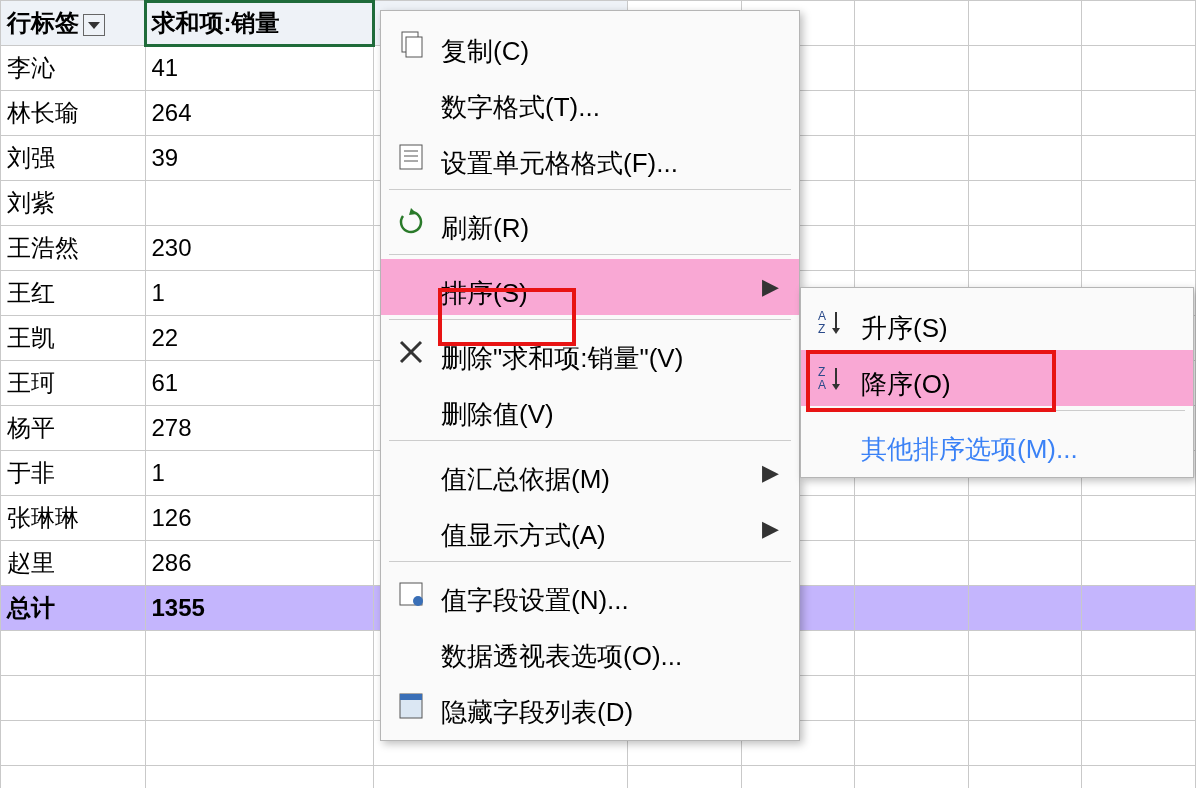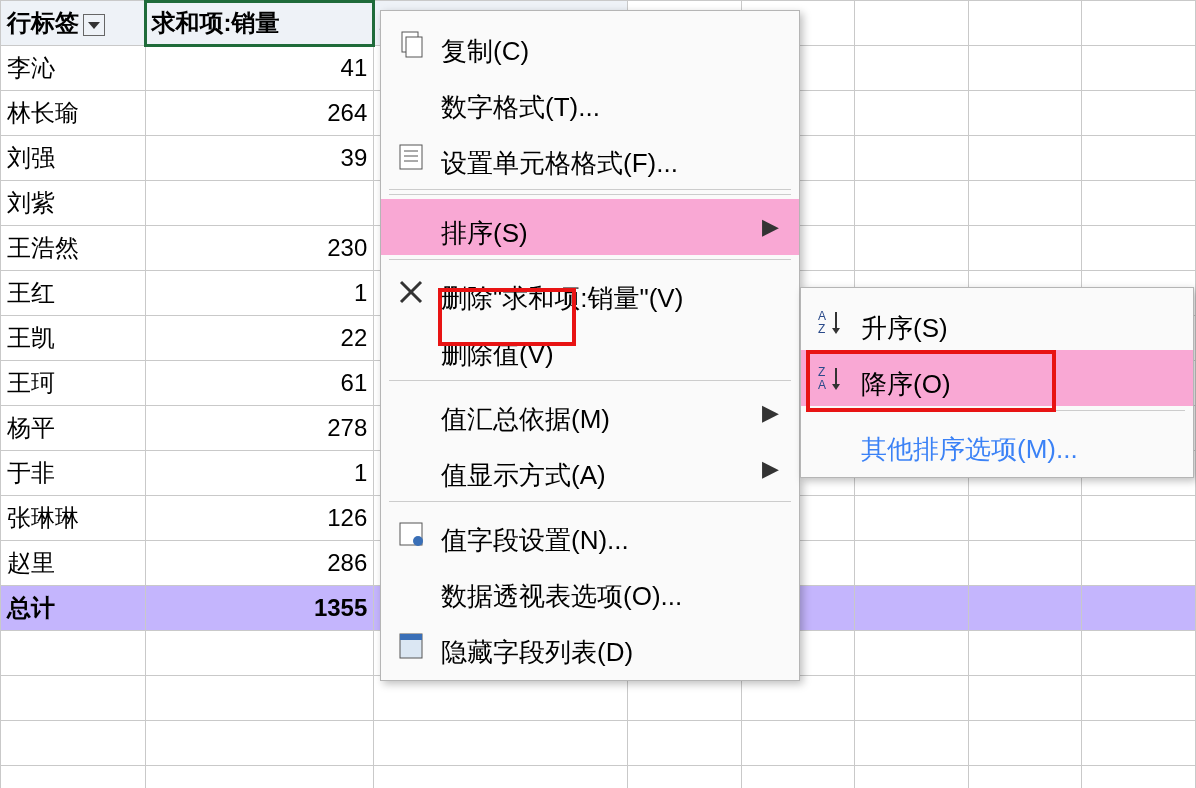--- a/index.html
+++ b/index.html
@@ -19,21 +19,21 @@
     border-collapse: collapse;
   }
   .spreadsheet td, .spreadsheet th {
     border: 1px solid #c9c9c9;
     height: 45px;
     padding: 0 6px;
     vertical-align: middle;
     white-space: nowrap;
   }
   .col-a { width: 145px; text-align: left; }
-  .col-b { width: 230px; text-align: right; }
+  .col-b { width: 230px; text-align: left; }
   .col-c { width: 255px; text-align: right; }
   .col-d,.col-e,.col-f,.col-g,.col-h { width: 115px; }
   .hdr { background: #eef2f7; font-weight: bold; text-align: left; margin-left: 31px; }
   .hdr .label { display: inline-block; }
   .filter-btn {
     display:inline-block;
     width:22px;height:22px;
     border:1px solid #666;
     vertical-align:middle;
     margin-left:4px;
@@ -306,20 +306,29 @@
       <svg width="26" height="28">
           <rect x="2" y="2" width="22" height="24" fill="#fff" stroke="#555"></rect>
           <line x1="6" y1="8" x2="20" y2="8" stroke="#555"></line>
           <line x1="6" y1="13" x2="20" y2="13" stroke="#555"></line>
           <line x1="6" y1="18" x2="20" y2="18" stroke="#555"></line>
         </svg>
     </span>
     <span class="menu-label">设置单元格格式(F)...</span>
   </div>
   <div class="menu-sep"></div>
+  <div class="menu-item">
+    <span class="menu-icon">
+      <svg width="28" height="28">
+          <path d="M14 4 A10 10 0 1 1 6 8" fill="none" stroke="#2a7a2a" stroke-width="2.5"></path>
+          <polygon points="14,0 20,6 12,7" fill="#2a7a2a"></polygon>
+        </svg>
+    </span>
+    <span class="menu-label">刷新(R)</span>
+  </div>
   <div class="menu-sep"></div>
   <div class="menu-item hover">
     <span class="menu-icon"></span>
     <span class="menu-label">排序(S)</span>
     <span class="menu-arrow">▶</span>
   </div>
   <div class="menu-sep"></div>
   <div class="menu-item">
     <span class="menu-icon">
       <svg width="26" height="26">

